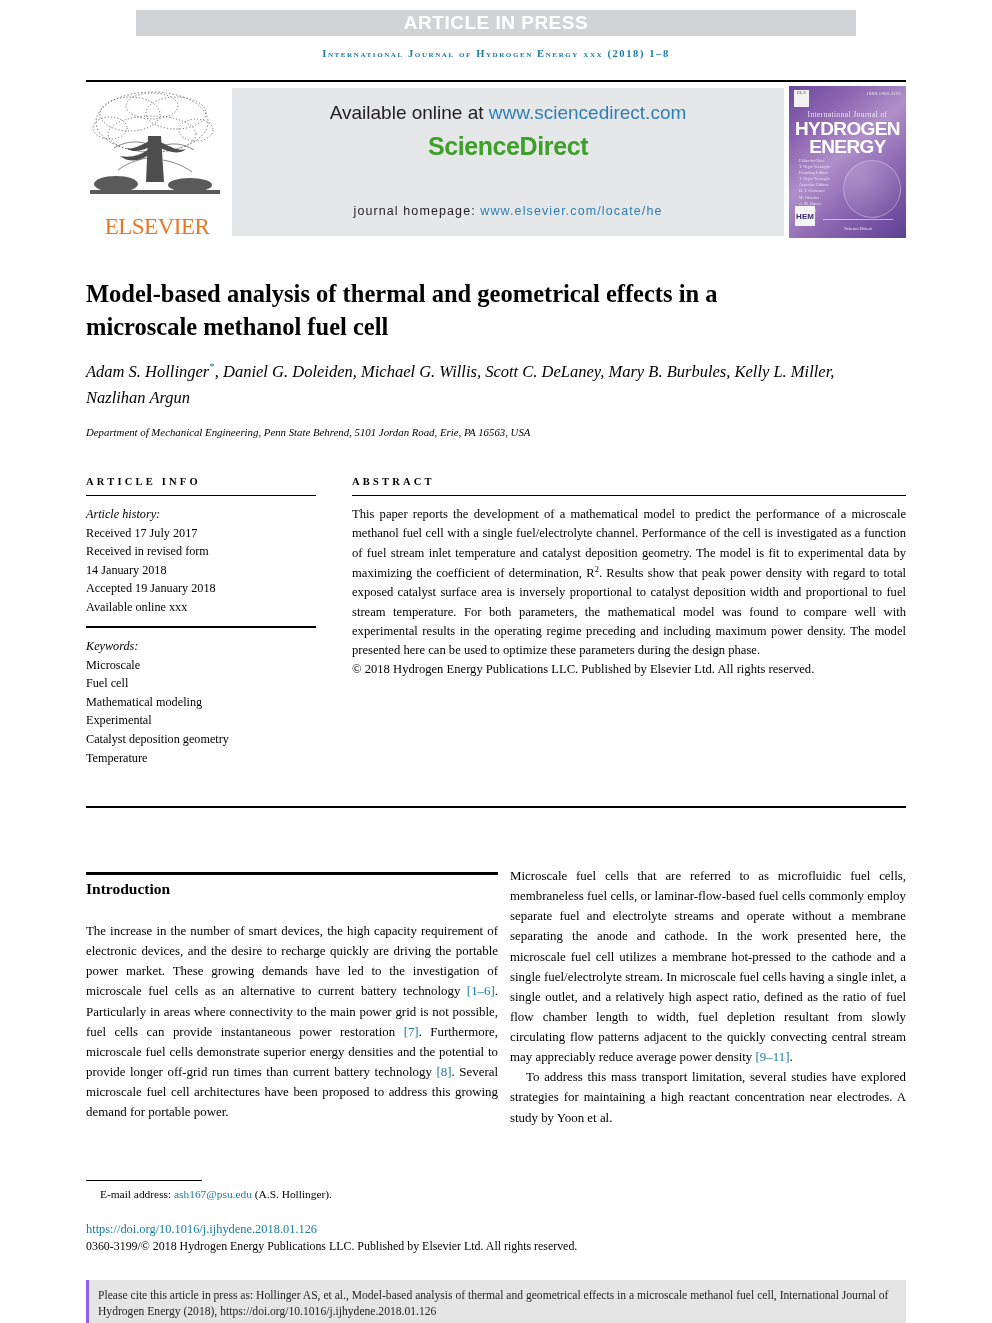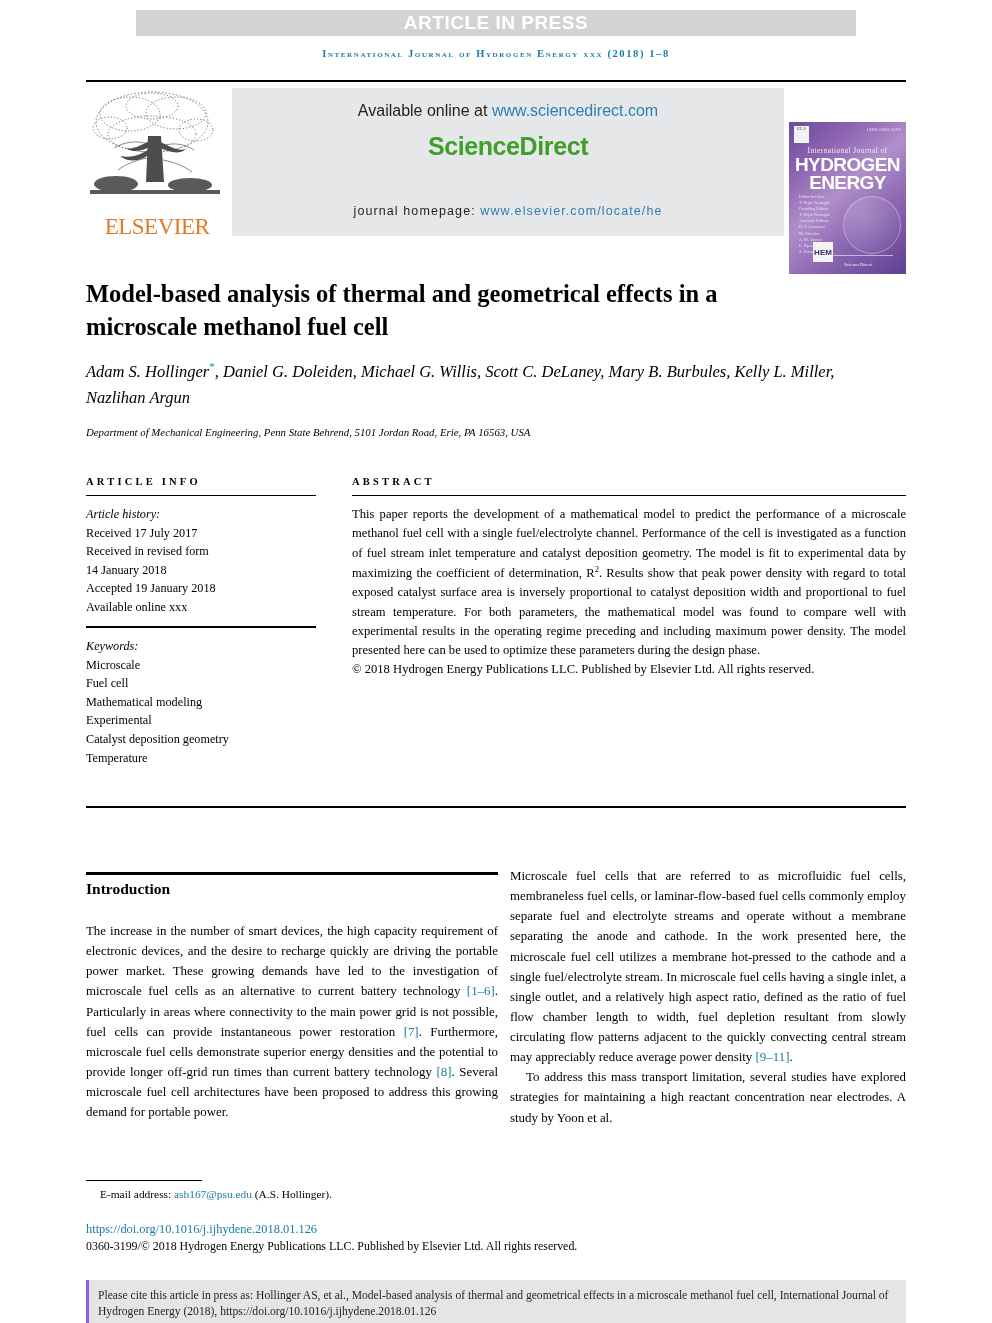--- a/index.html
+++ b/index.html
@@ -76,21 +76,21 @@
   .sd-panel {
     position: absolute;
     left: 232px; top: 88px;
     width: 552px; height: 148px;
     background: #e6e7e8;
   }
   .sd-available {
     position: absolute; left: 0; top: 14px; width: 552px;
     text-align: center;
     font-family: "Liberation Sans", sans-serif;
-    font-size: 16px;
+    font-size: 19px;
     color: #231f20;
   }
   .sd-available .lnk { color: #2e7fb5; }
   .sd-logo {
     position: absolute; left: 0; top: 44px; width: 552px;
     text-align: center;
     font-family: "Liberation Sans", sans-serif;
     font-weight: bold;
     font-size: 25px;
     color: #3da028;
@@ -106,21 +106,20 @@
   }
   .sd-homepage .lnk { color: #2e7fb5; }
 
   
   .cover {
     position: absolute;
     left: 789px; top: 86px;
     width: 117px; height: 152px;
     background: linear-gradient(140deg, #6b4a9e 0%, #8c63b0 22%, #b08fc9 45%, #8f6ab4 66%, #5e3f92 100%);
     overflow: hidden;
-    margin-top: 36px;
   }
   .cover .c-elsmark {
     position: absolute; left: 5px; top: 4px;
     width: 15px; height: 17px;
     background: #f2f2f2;
     font-size: 5px; color: #555;
     font-family: "Liberation Serif", serif;
     line-height: 1.1;
     text-align: center;
   }
@@ -157,21 +156,21 @@
   }
   .cover .c-orb {
     position: absolute;
     left: 54px; top: 74px;
     width: 58px; height: 58px;
     border-radius: 50%;
     border: 1px solid rgba(255,255,255,0.32);
     background: radial-gradient(circle at 35% 35%, rgba(255,255,255,0.18), rgba(120,80,170,0.05));
   }
   .cover .c-hem {
-    position: absolute; left: 24px; bottom: 12px;
+    position: absolute; left: 6px; bottom: 12px;
     width: 20px; height: 20px;
     background: #f4f4f4;
     color: #3b2a6b;
     font-family: "Liberation Sans", sans-serif;
     font-weight: bold;
     font-size: 8px;
     display: flex; align-items: center; justify-content: center;
   }
   .cover .c-footline {
     position: absolute; left: 34px; bottom: 18px; width: 70px;

